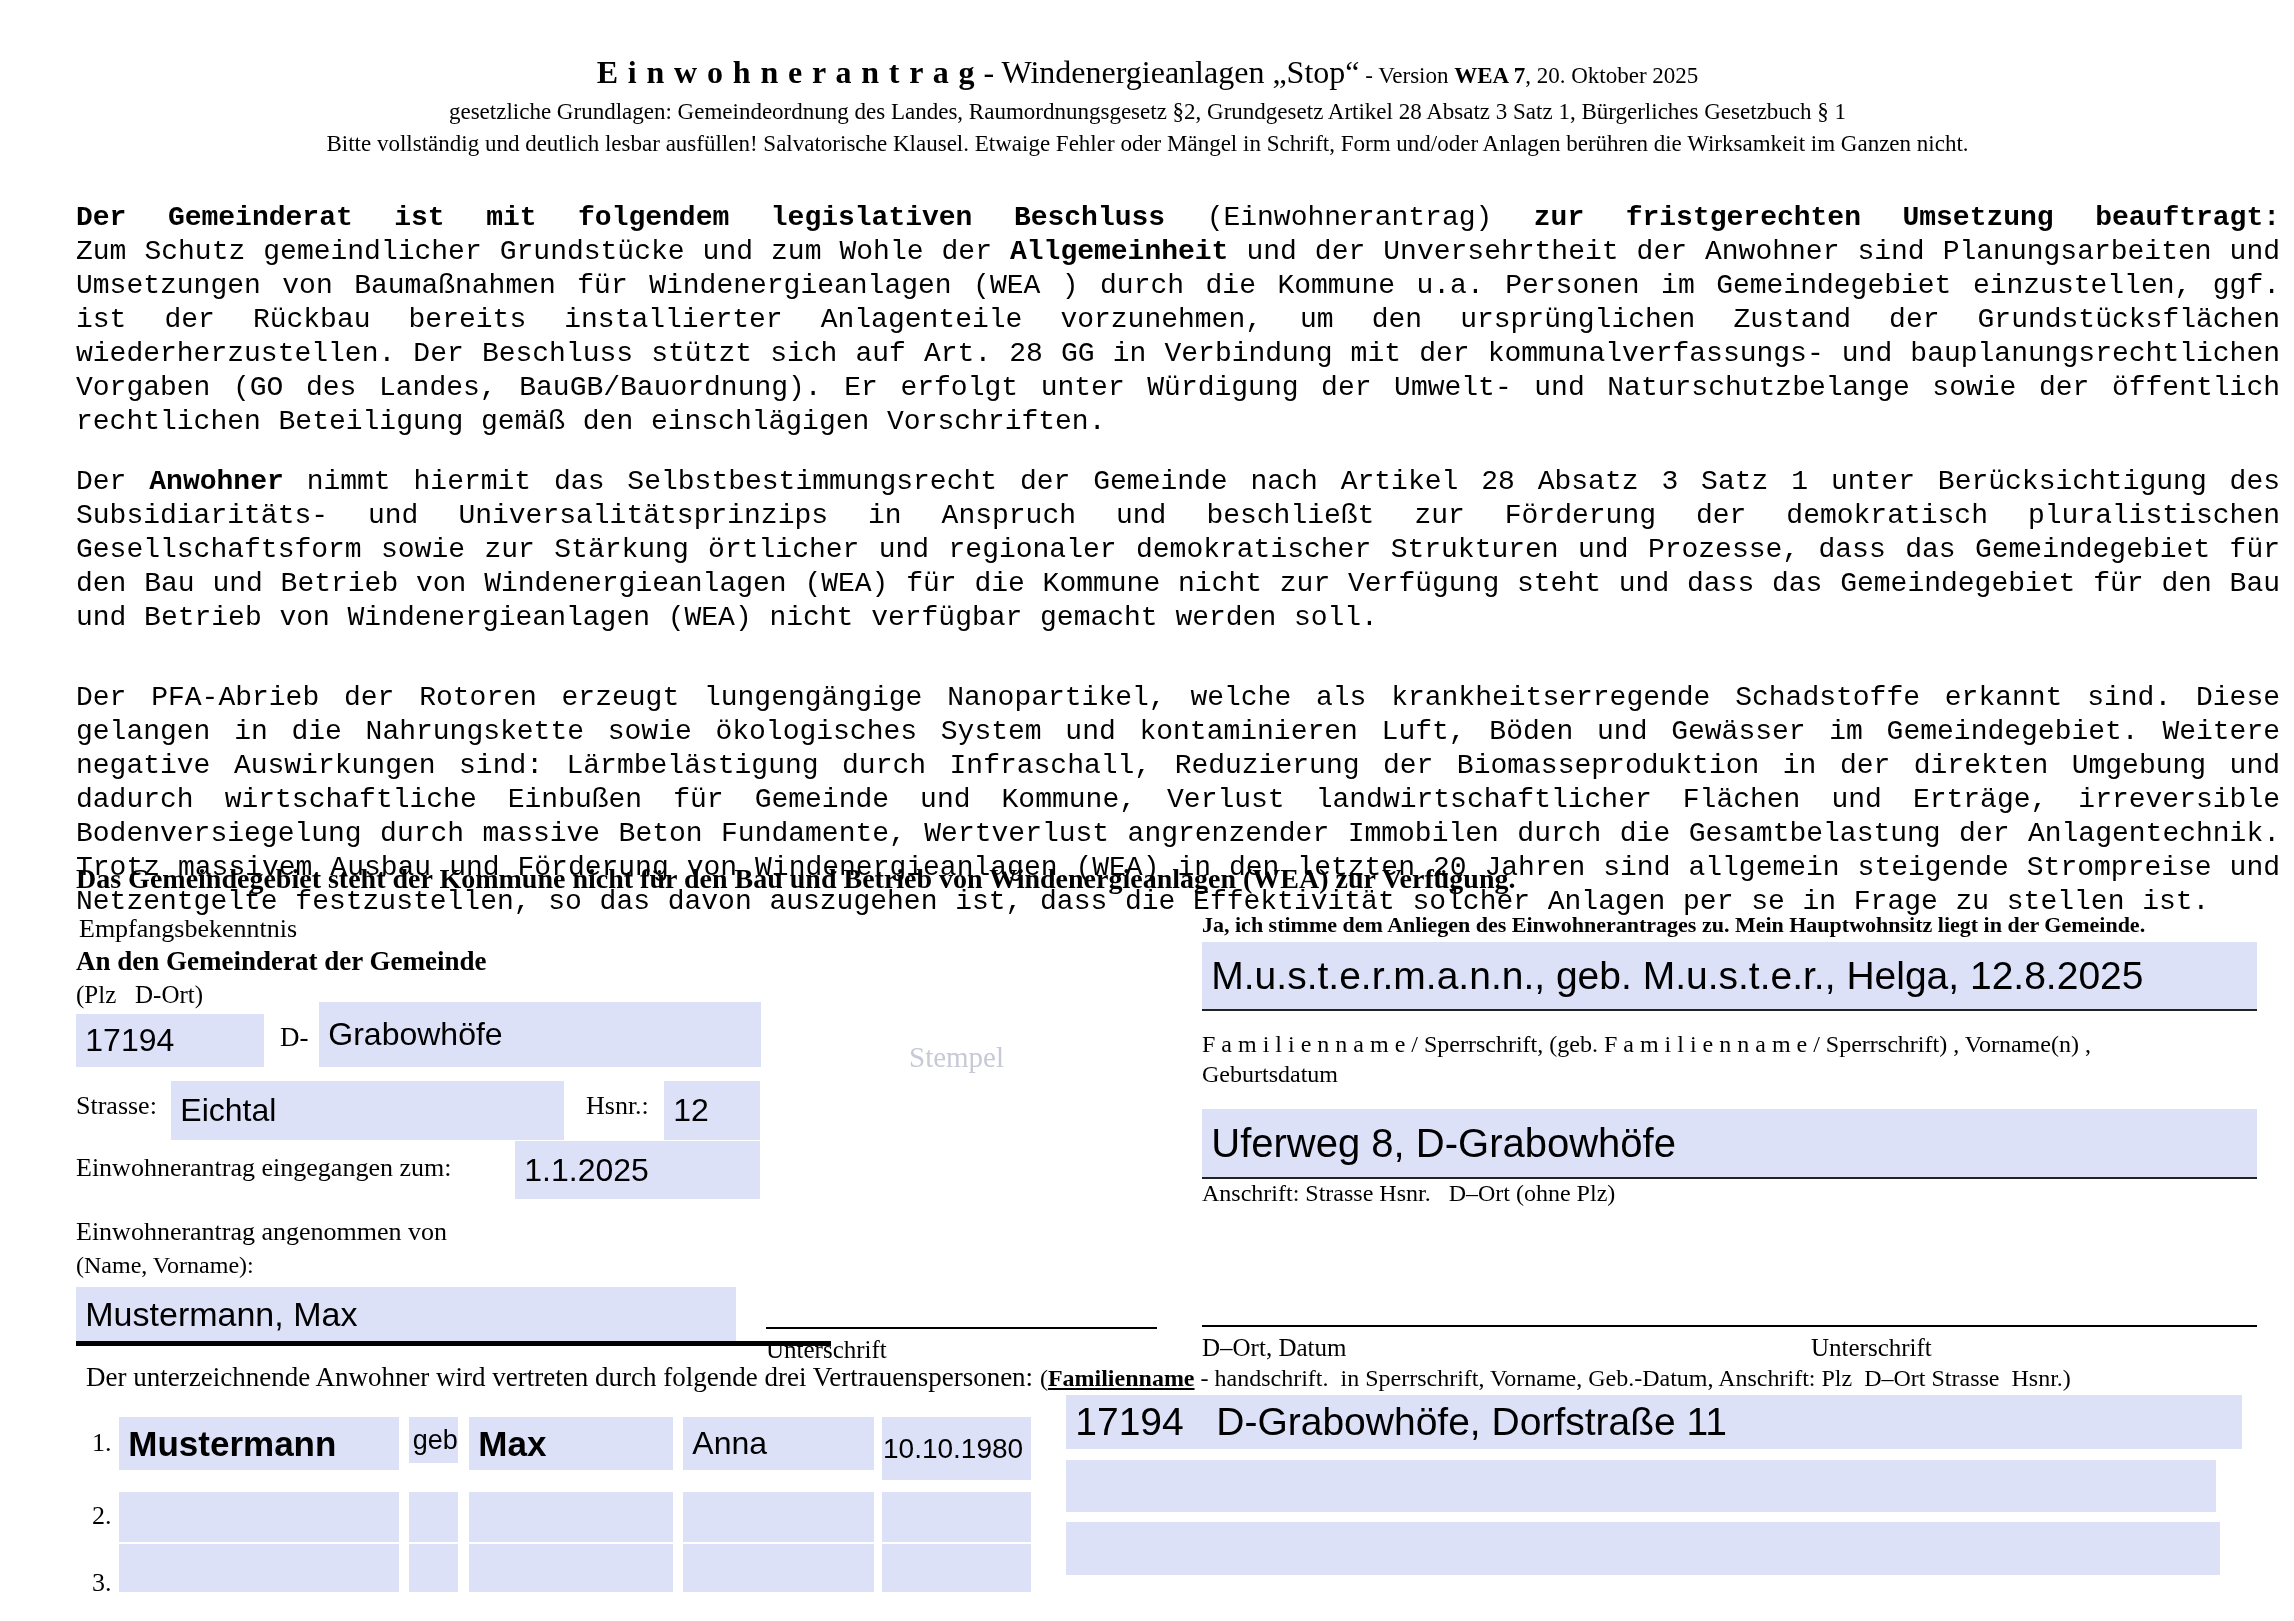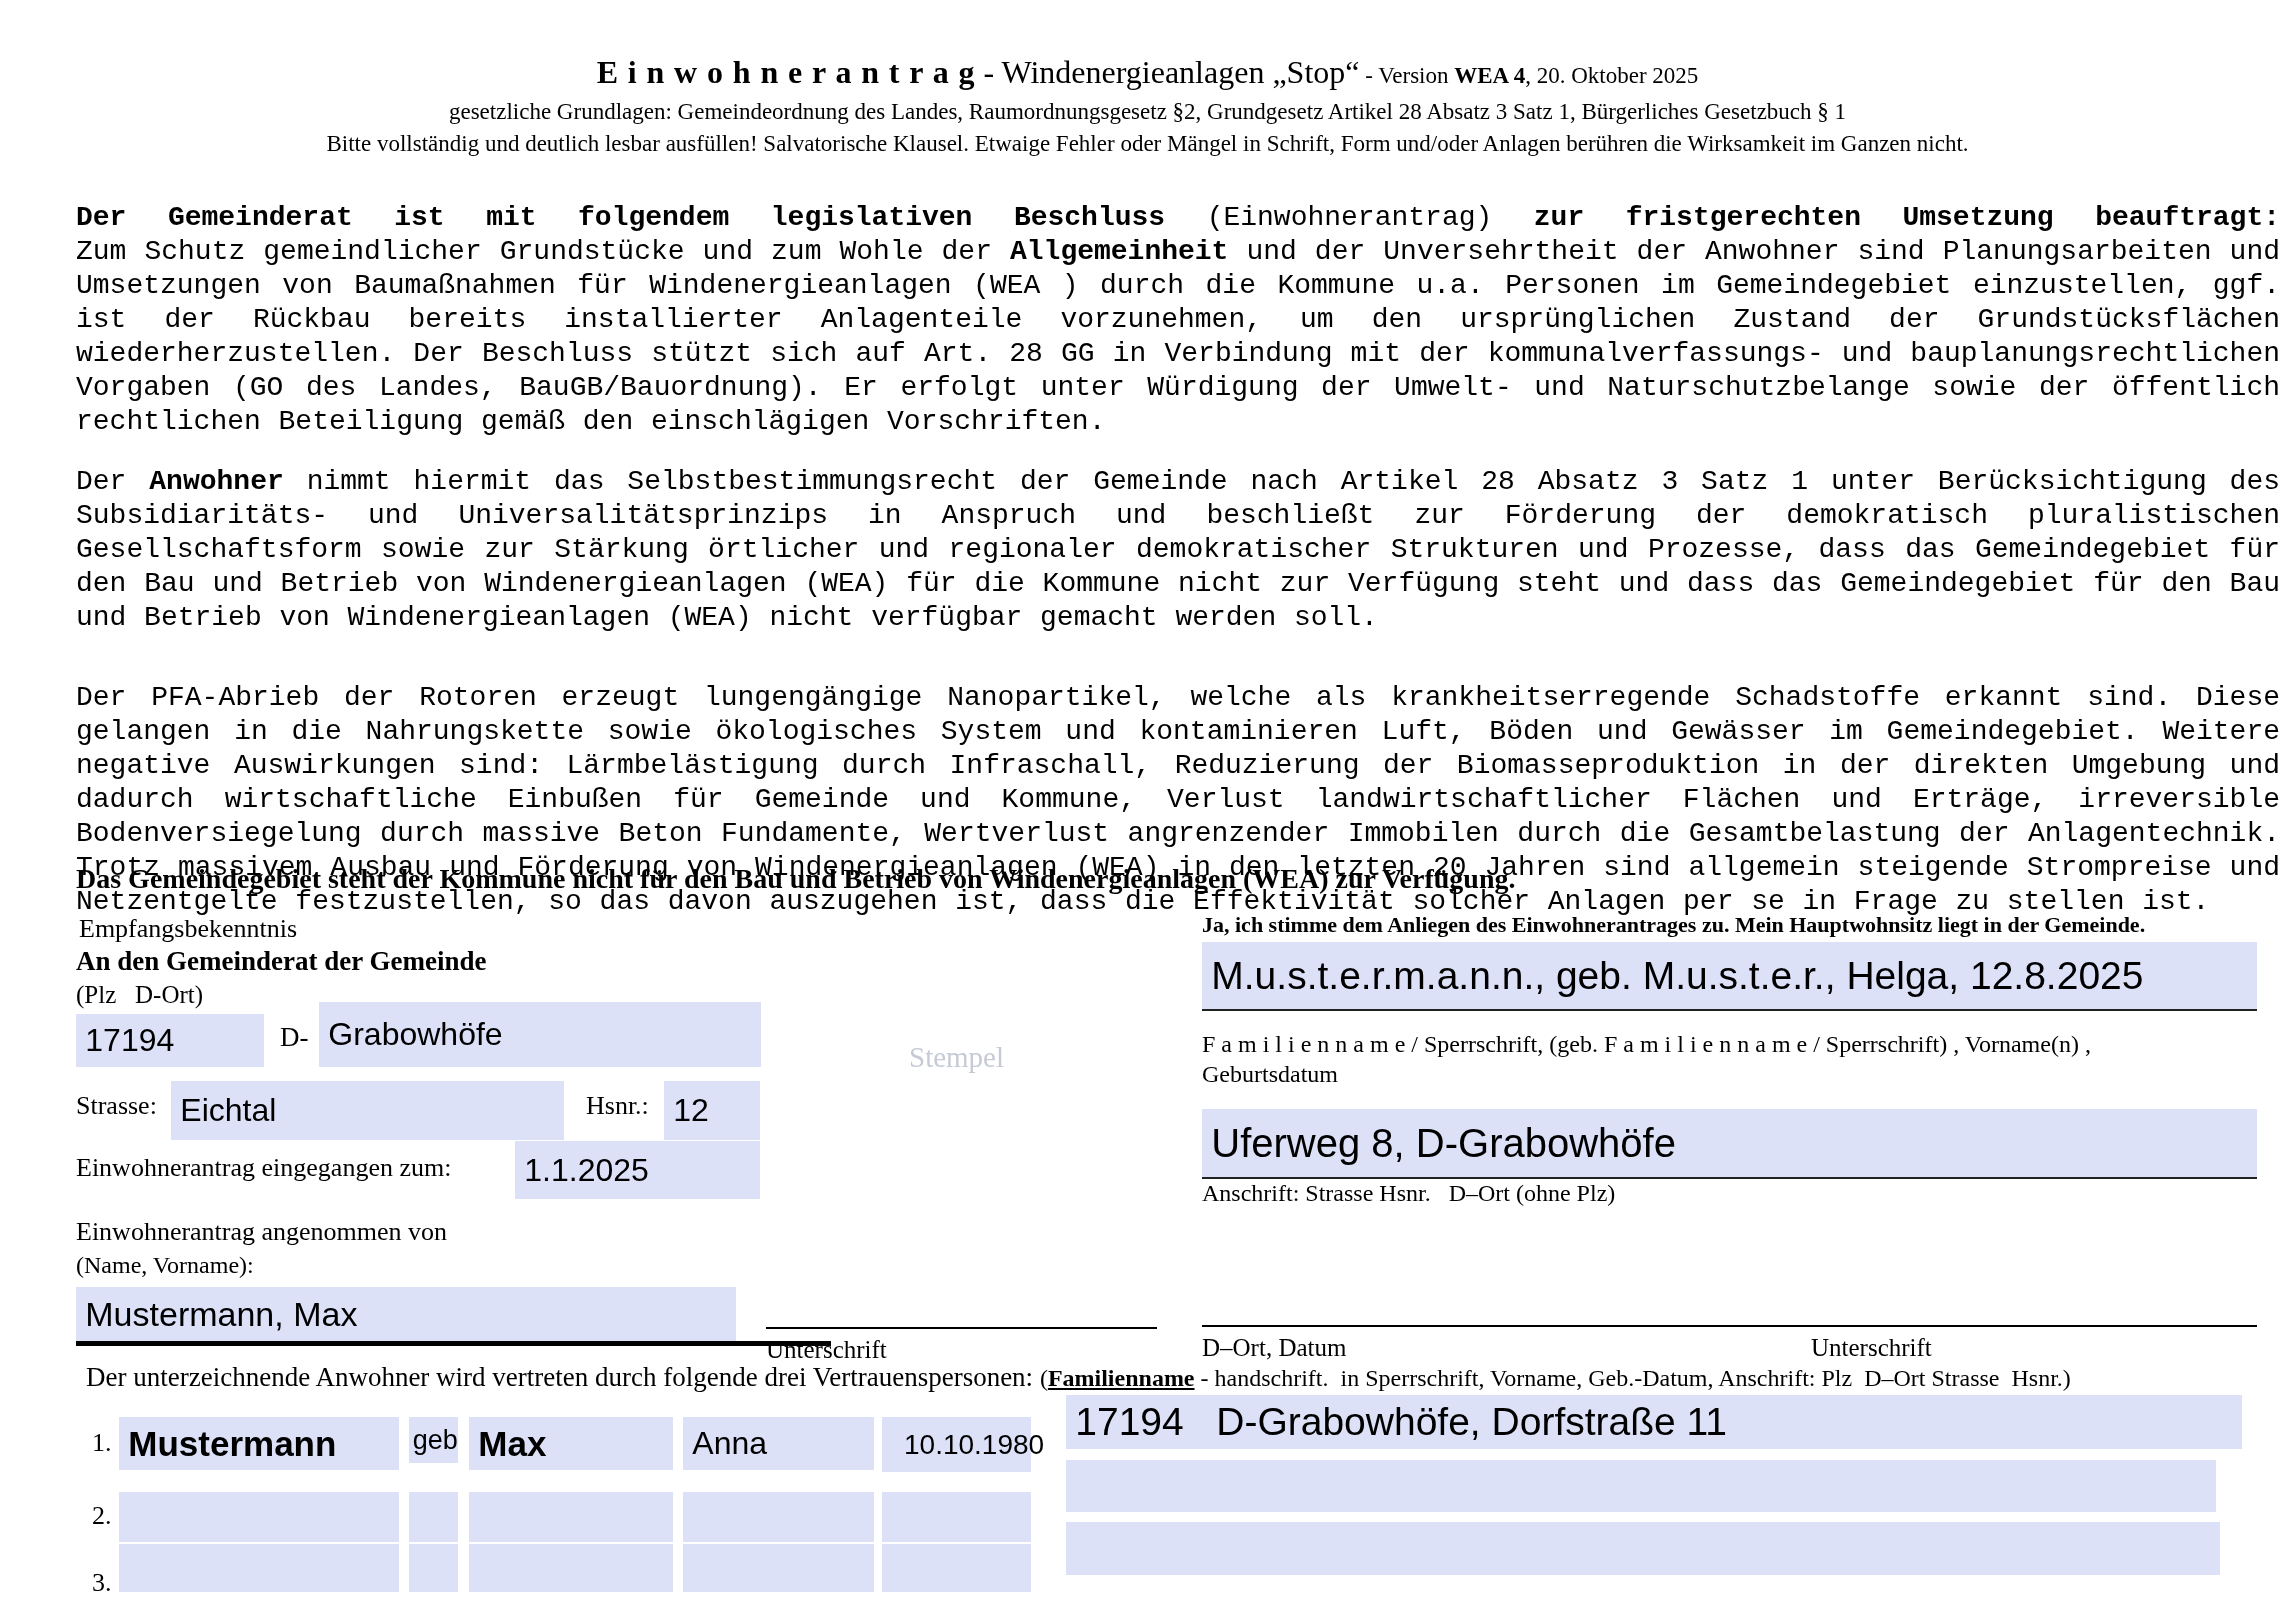--- a/index.html
+++ b/index.html
@@ -31,21 +31,21 @@
   .lbl { position: absolute; }
   .stempel { position: absolute; left: 909px; top: 1041px; font-size: 29px; color: #c6cad6; }
   .bsans { font-weight: bold; }
 </style>
 </head>
 <body>
 
 <div id="page">
 
   <div class="header">
-    <div class="h-title"><span class="t-spaced">E i n w o h n e r a n t r a g</span><span> - </span><span class="t-sub">Windenergieanlagen „Stop“</span><span class="t-ver"><span> - Version </span><b>WEA 4</b><span>, 20. Oktober 2025</span></span></div>
+    <div class="h-title"><span class="t-spaced">E i n w o h n e r a n t r a g</span><span> - </span><span class="t-sub">Windenergieanlagen „Stop“</span><span class="t-ver"><span> - Version </span><b>WEA 7</b><span>, 20. Oktober 2025</span></span></div>
     <div class="h-legal">gesetzliche Grundlagen: Gemeindeordnung des Landes, Raumordnungsgesetz §2, Grundgesetz Artikel 28 Absatz 3 Satz 1, Bürgerliches Gesetzbuch § 1</div>
     <div class="h-note">Bitte vollständig und deutlich lesbar ausfüllen! Salvatorische Klausel. Etwaige Fehler oder Mängel in Schrift, Form und/oder Anlagen berühren die Wirksamkeit im Ganzen nicht.</div>
   </div>
 
   <div class="bodytext">
     <div class="jlast">
       <b>Der Gemeinderat ist mit folgendem legislativen Beschluss</b>
       <span>(Einwohnerantrag)</span>
       <b>zur fristgerechten Umsetzung beauftragt:</b>
     </div>
@@ -119,21 +119,21 @@
   </div>
   <div class="field" style="left:409px;top:1417px;width:49px;height:46px;padding-left:3.7px">
     <span class="val" style="font-size:27px">geb</span>
   </div>
   <div class="field" style="left:469px;top:1417px;width:204px;height:53px">
     <span class="val bsans" style="font-size:35px">Max</span>
   </div>
   <div class="field" style="left:683px;top:1417px;width:191px;height:53px">
     <span class="val" style="font-size:32px">Anna</span>
   </div>
-  <div class="field" style="left:882px;top:1417px;width:149px;height:55px;padding-left:22px">
+  <div class="field" style="left:882px;top:1417px;width:149px;height:63px;padding-left:1px">
     <span class="val" style="font-size:28px">10.10.1980</span>
   </div>
   <div class="field" style="left:1066px;top:1395px;width:1176px;height:54px">
     <span class="val" style="font-size:39px">17194   D-Grabowhöfe, Dorfstraße 11</span>
   </div>
 
   <div class="lbl" style="left:92px;top:1501px;font-size:26px">2.</div>
   <div class="field" style="left:119px;top:1492px;width:280px;height:50px">
     <span class="val" style="font-size:32px"></span>
   </div>

